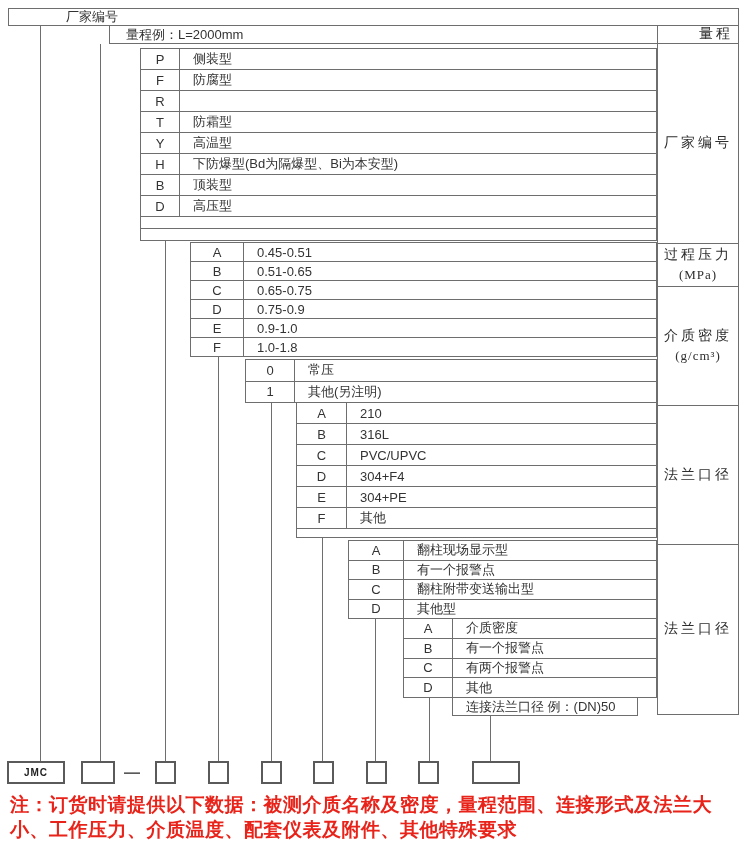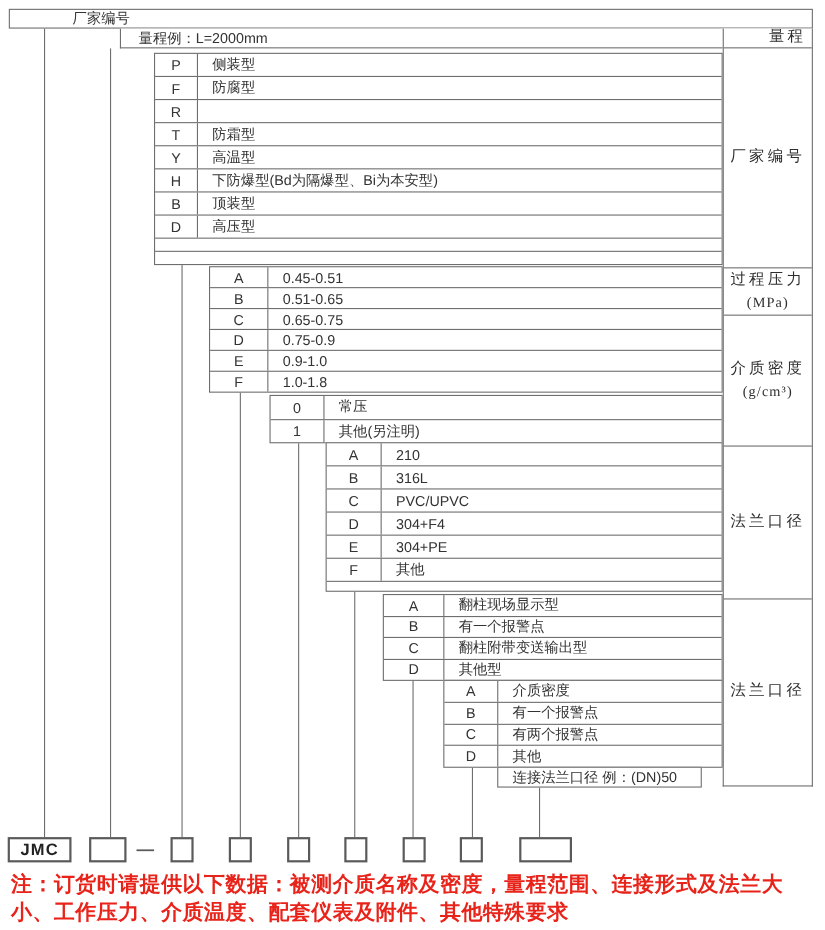--- a/index.html
+++ b/index.html
@@ -27,21 +27,21 @@
   .trow:last-child { border-bottom:none; }
   .trow.h20 { flex:0 0 auto; height:20px; }
   .code { display:flex; align-items:center; justify-content:center; border-right:1px solid #6e6e6e; }
   .desc { display:flex; align-items:center; padding-left:13px; }
   .w38 { width:38px; } .w52 { width:52px; } .w48 { width:48px; }
   .w49 { width:49px; } .w54 { width:54px; }
   
   .vline { position:absolute; width:1px; background:#6e6e6e; }
   
   .code-box { border:2px solid #5a5a5a; background:#ffffff; display:flex; align-items:center; justify-content:center; }
-  .jmc { font-weight:bold; font-size:15px; letter-spacing:1px; color:#222; }
+  .jmc { font-weight:bold; font-size:10px; letter-spacing:1px; color:#222; }
   .dash-sep { display:flex; align-items:center; justify-content:center; color:#5a5a5a; font-weight:bold; font-size:16px; }
   
   .flange-row { display:flex; align-items:center; padding-left:13px; }
   
   .note { font-size:19px; font-weight:bold; color:#e8231a; line-height:1.32; letter-spacing:0.5px; }
 </style>
 </head>
 <body>
 
 <div class="canvas">

